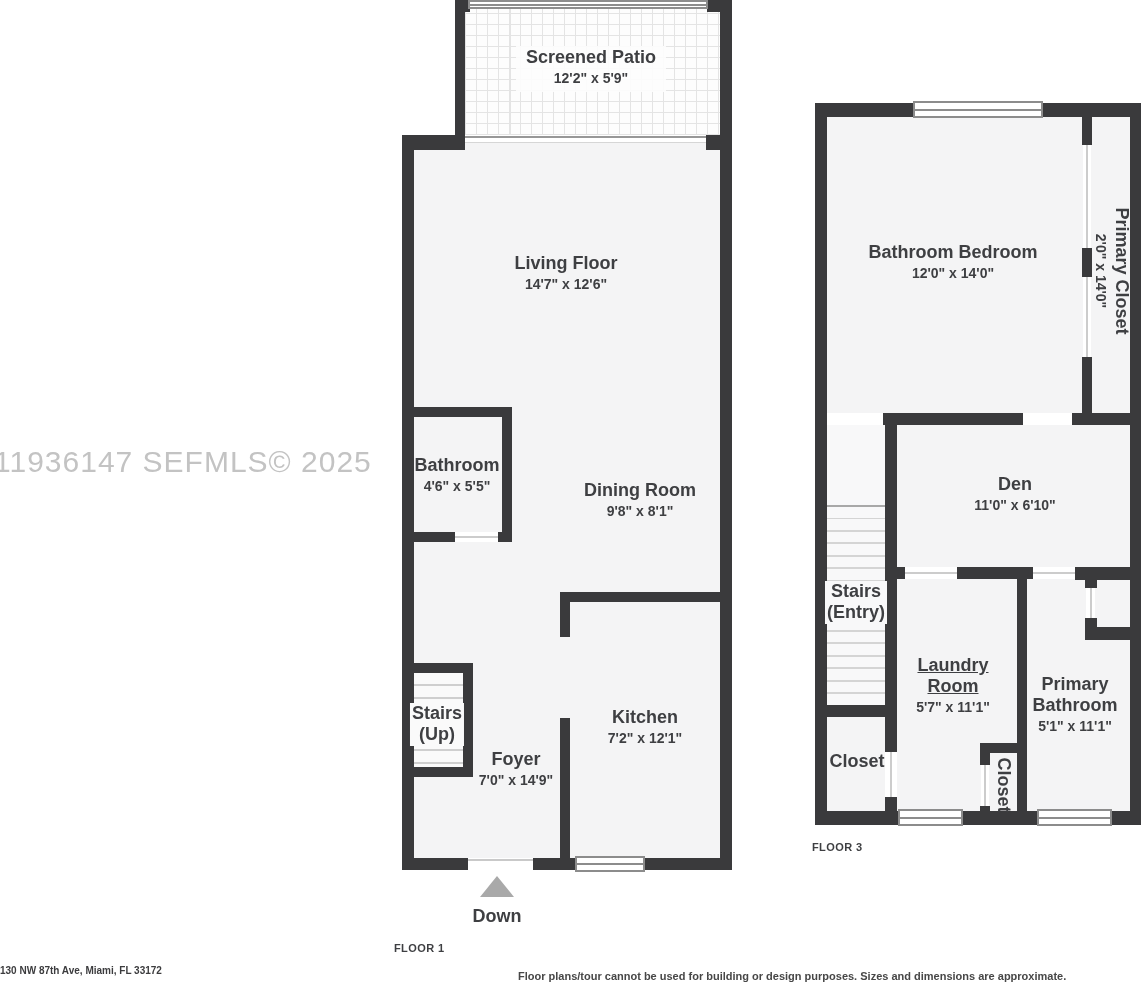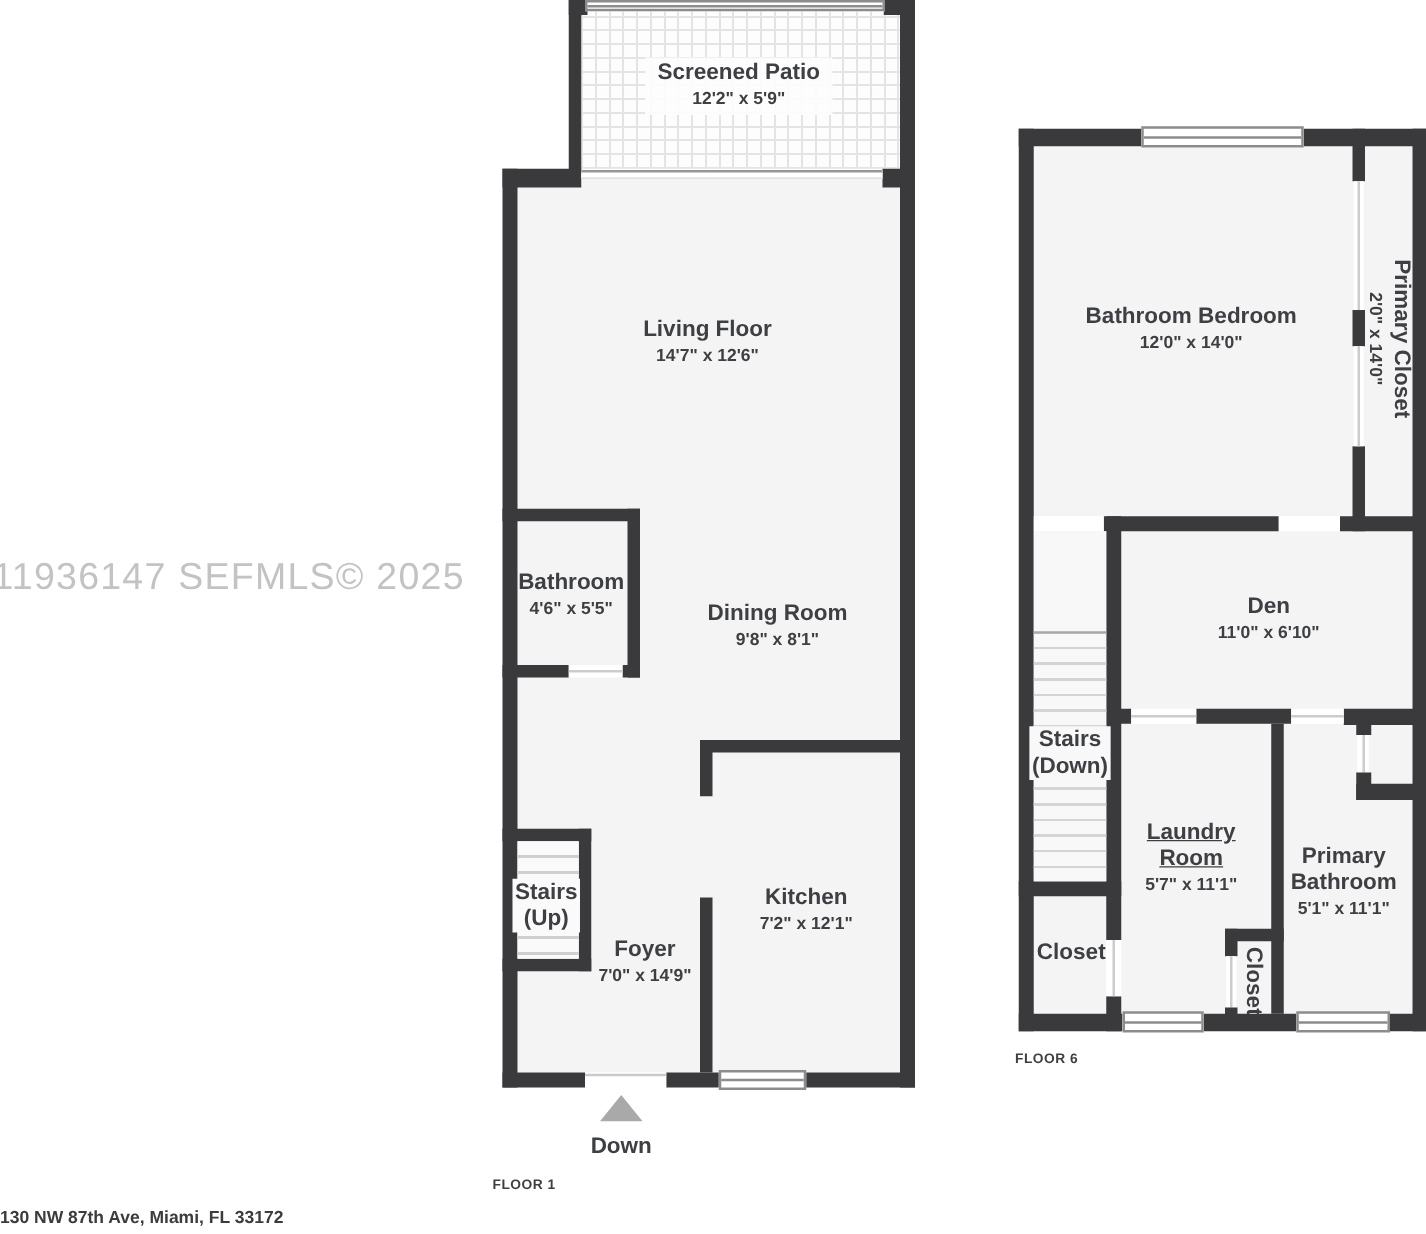--- a/index.html
+++ b/index.html
@@ -28,21 +28,21 @@
   .lbl .rd.big{font-size:18px;line-height:1.22;}
   .lbl.wrapped .rn{white-space:normal;}
   .lbl.rot{transform:translate(-50%,-50%) rotate(90deg);}
   .lbl.pad{background:rgba(253,253,253,.9);padding:1px 10px 3px;}
   .lbl.sbg1{background:#fafafa;padding:0 2px;}
   .lbl.sbg2{background:#f8f8f9;padding:0 2px;}
   .tri{position:absolute;width:0;height:0;border-left:17px solid transparent;
        border-right:17px solid transparent;border-bottom:21px solid #a9a9a9;}
   .floortag{position:absolute;font-size:11px;font-weight:bold;letter-spacing:.4px;color:#3e3f42;}
   .watermark{position:absolute;font-size:30px;color:#c3c3c3;letter-spacing:1px;white-space:nowrap;}
-  .address{position:absolute;font-size:14px;font-weight:bold;color:#3c3c3e;white-space:nowrap;}
+  .address{position:absolute;font-size:10px;font-weight:bold;color:#3c3c3e;white-space:nowrap;}
   .disclaimer{position:absolute;font-size:11px;font-weight:bold;color:#474747;white-space:nowrap;}
 </style>
 </head>
 <body>
 
 <div class="canvas">
 
   <div class="watermark" style="left:-6px;top:445px;">11936147 SEFMLS© 2025</div>
 
   <div>
@@ -86,21 +86,21 @@
       <div class="rd">12'2" x 5'9"</div>
     </div>
     <div class="lbl" style="left:566px;top:253px;">
       <div class="rn">Living Floor</div>
       <div class="rd">14'7" x 12'6"</div>
     </div>
     <div class="lbl" style="left:457px;top:455px;">
       <div class="rn">Bathroom</div>
       <div class="rd">4'6" x 5'5"</div>
     </div>
-    <div class="lbl" style="left:622px;top:480px;">
+    <div class="lbl" style="left:640px;top:480px;">
       <div class="rn">Dining Room</div>
       <div class="rd">9'8" x 8'1"</div>
     </div>
     <div class="lbl sbg1" style="left:437px;top:703px;">
       <div class="rn">Stairs</div>
       <div class="rd big">(Up)</div>
     </div>
     <div class="lbl" style="left:516px;top:749px;">
       <div class="rn">Foyer</div>
       <div class="rd">7'0" x 14'9"</div>
@@ -174,33 +174,34 @@
     <div class="lbl rot" style="left:1111px;top:271px;">
       <div class="rn">Primary Closet</div>
       <div class="rd">2'0" x 14'0"</div>
     </div>
     <div class="lbl" style="left:1015px;top:474px;">
       <div class="rn">Den</div>
       <div class="rd">11'0" x 6'10"</div>
     </div>
     <div class="lbl sbg2" style="left:856px;top:581px;">
       <div class="rn">Stairs</div>
-      <div class="rd big">(Down)</div>
+      <div class="rd big">(Entry)</div>
     </div>
     <div class="lbl wrapped" style="left:953px;top:655px;">
       <div class="rn" style="width:92px;text-decoration:underline;">Laundry Room</div>
       <div class="rd">5'7" x 11'1"</div>
     </div>
     <div class="lbl wrapped" style="left:1075px;top:674px;">
       <div class="rn" style="width:95px;">Primary Bathroom</div>
       <div class="rd">5'1" x 11'1"</div>
     </div>
     <div class="lbl" style="left:857px;top:751px;">
       <div class="rn">Closet</div>
     </div>
     <div class="lbl rot" style="left:1003px;top:785px;">
       <div class="rn">Closet</div>
     </div>
-    <div class="floortag" style="left:812px;top:841px;">FLOOR 6</div>
+    <div class="floortag" style="left:812px;top:841px;">FLOOR 3</div>
   </div>
 
   <div class="address" style="left:0;top:965px;">130 NW 87th Ave, Miami, FL 33172</div>
+  <div class="disclaimer" style="left:518px;top:970px;">Floor plans/tour cannot be used for building or design purposes. Sizes and dimensions are approximate.</div>
 </div>
 
 </body></html>

